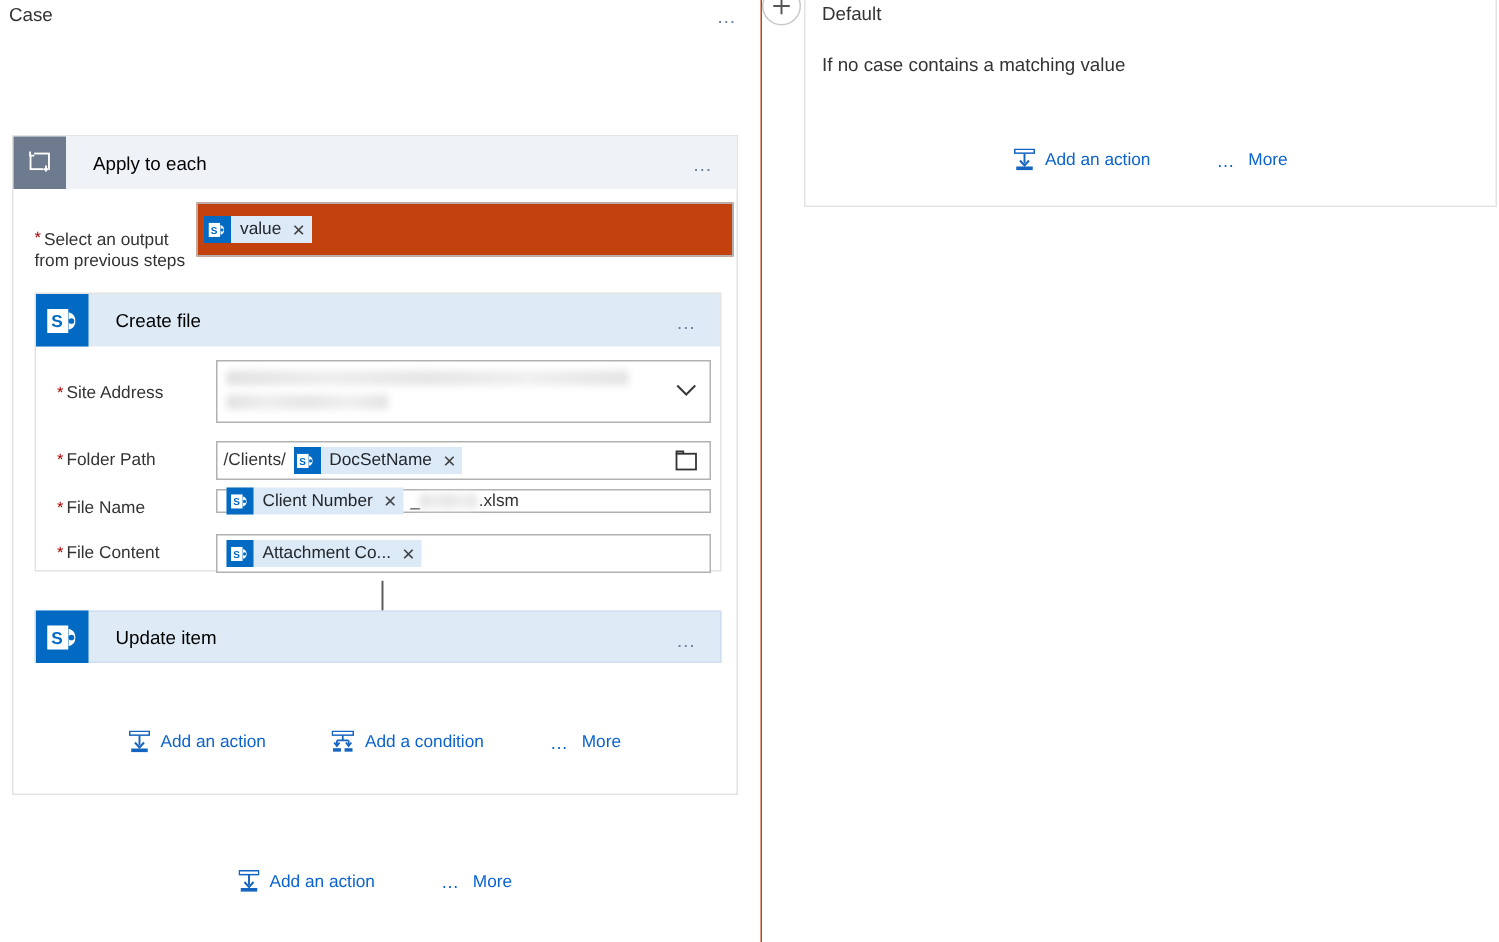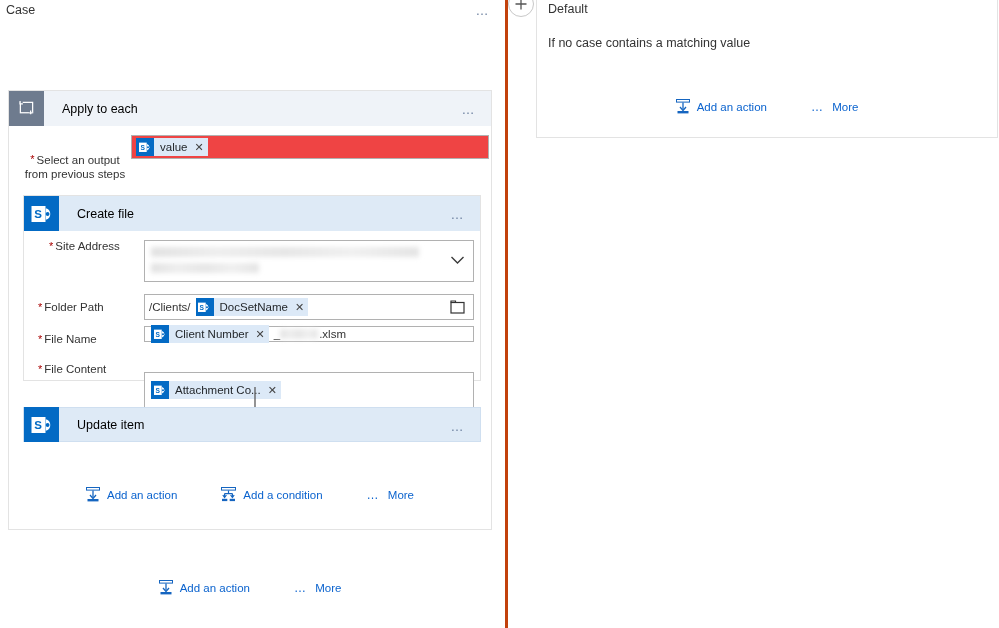--- a/index.html
+++ b/index.html
@@ -43,23 +43,22 @@
     cursor: pointer;
     user-select: none;
   }
 
   
   #case-panel {
     position: absolute;
     left: 0; top: 0;
     width: 508px;
     height: 628px;
-    border-right: 3px solid #c2410c;
-    box-sizing: border-box;
-    text-align: center;
+    border-right: 1px solid #c2410c;
+    box-sizing: border-box;
   }
   #case-title {
     position: absolute;
     left: 6px; top: 3px;
     font-size: 12.5px;
     color: #333;
   }
   #case-ellipsis {
     position: absolute;
     right: 14px; top: 4px;
@@ -139,23 +138,23 @@
     position: absolute;
     left: 14px; top: 16px;
     width: 104px;
     font-size: 11.5px;
     line-height: 14px;
     color: #333;
   }
   #select-output-input {
     position: absolute;
     left: 122px; top: -2px;
-    width: 358px; height: 24px;
+    width: 358px; height: 36px;
     border: 1px solid #b1b1b1;
-    background: #ef4444;
+    background: #c2410c;
     box-sizing: border-box;
     display: flex;
     align-items: center;
     padding-left: 4px;
   }
 
   
   .token {
     display: inline-flex;
     align-items: center;
@@ -217,42 +216,42 @@
     position: absolute;
     left: 120px;
     border: 1px solid #b1b1b1;
     background: #fff;
     box-sizing: border-box;
     display: flex;
     align-items: center;
   }
 
   #site-address-row  { top: 44px; height: 42px; }
-  #site-address-row .field-label { top: 0; margin-left: 11px; }
+  #site-address-row .field-label { top: 16px; }
   #site-address-box  { top: 0; width: 330px; height: 42px; }
   #site-blur-1 { position:absolute; left:6px; top:6px;  width:268px; height:10px; }
   #site-blur-2 { position:absolute; left:6px; top:22px; width:108px; height:10px; }
   #site-chevron { position: absolute; right: 8px; top: 13px; }
 
   #folder-path-row   { top: 98px; height: 26px; }
   #folder-path-row .field-label { top: 7px; }
   #folder-path-box   { top: 0; width: 330px; height: 26px; padding-left: 4px; }
   #folder-prefix { font-size: 11.5px; color: #333; margin-right: 5px; }
   #folder-icon   { position: absolute; right: 8px; top: 5px; }
 
   #file-name-row     { top: 130px; height: 26px; }
   #file-name-row .field-label { top: 7px; }
   #file-name-box     { top: 0; width: 330px; height: 16px; padding-left: 6px; }
   #fn-underscore { font-size: 11.5px; color: #333; margin: 0 0 0 5px; }
   #fn-blur { width: 38px; height: 10px; }
   #fn-ext  { font-size: 11.5px; color: #333; margin-left: 1px; }
 
   #file-content-row  { top: 160px; height: 26px; }
   #file-content-row .field-label { top: 7px; }
-  #file-content-box  { top: 16px; width: 330px; height: 36px; padding-left: 6px; }
+  #file-content-box  { top: 0; width: 330px; height: 26px; padding-left: 6px; }
 
   
   #connector-arrow {
     position: absolute;
     left: 234px; top: 296px;
     width: 24px; height: 32px;
   }
 
   
   #updateitem-card {

